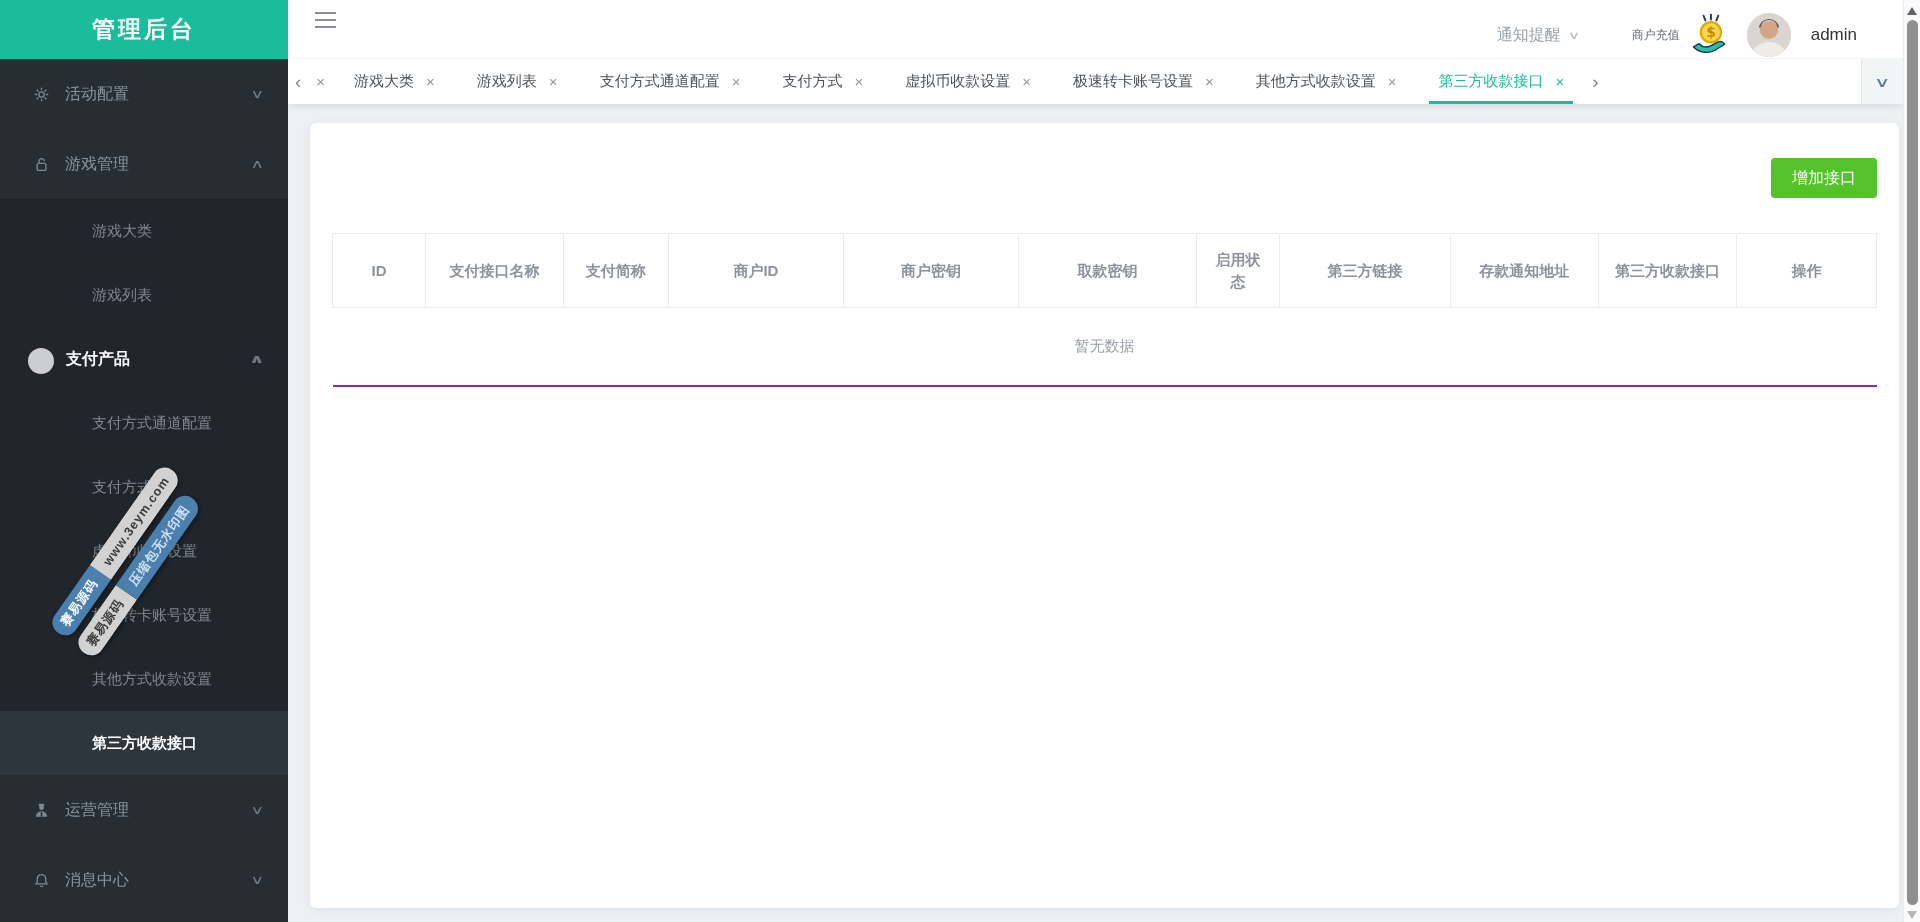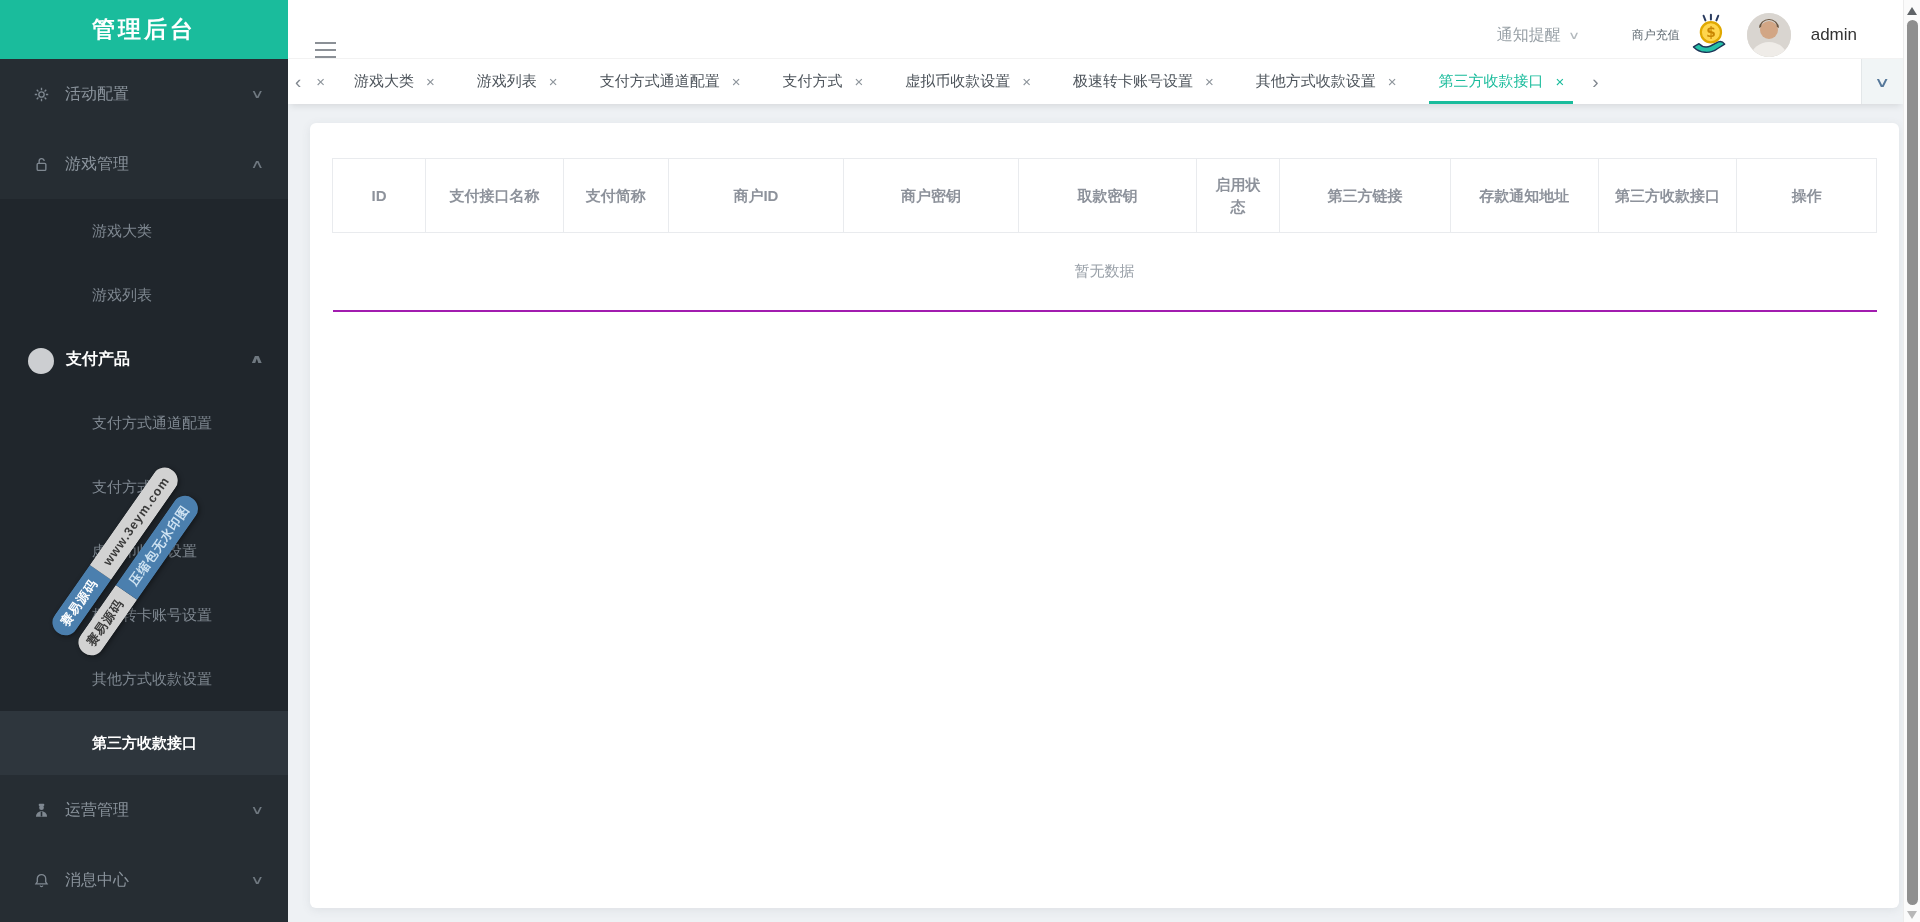--- a/index.html
+++ b/index.html
@@ -15,22 +15,22 @@
   .nav-item.l1 { height:70px; padding:0 26px 0 30px; font-size:16px; }
   .nav-item.l2, .nav-item.l3 { height:64px; padding-left:92px; font-size:15px; background:#20262c; color:#7e8790; }
   .nav-item.group { padding-left:66px; padding-right:26px; color:#fff; font-weight:bold; font-size:16px; }
   .nav-item.active { background:#2e363d; color:#fff; font-weight:bold; }
   .nav-icon { width:22px; height:22px; margin-right:13px; display:flex; align-items:center; justify-content:center; }
   .nav-icon svg { width:19px; height:19px; }
   .chev { margin-left:auto; font-size:12px; color:#6f7880; transform:scaleX(1.6); }
 
   
   .main { flex:1; display:flex; flex-direction:column; min-width:0; padding-right:17px; }
-  .topbar { height:59px; background:#fff; display:flex; align-items:flex-end;
-            padding:4px 46px 0 27px; border-bottom:1px solid #f2f2f2; position:relative; z-index:3; }
+  .topbar { height:59px; background:#fff; display:flex; align-items:flex-start;
+            padding:12px 46px 0 27px; border-bottom:1px solid #f2f2f2; position:relative; z-index:3; }
   .hamburger { display:inline-flex; flex-direction:column; gap:5px; cursor:pointer; }
   .hamburger i { display:block; width:21px; height:2px; background:#8b9096; }
   .topbar-right { margin-left:auto; display:flex; align-items:center; }
   .notify { display:flex; align-items:center; color:#99a1a7; font-size:16px; cursor:pointer; }
   .notify .chev-s { margin-left:9px; font-size:11px; color:#b3b9bd; transform:scaleX(1.5); }
   .recharge { margin-left:54px; color:#5f6a72; font-size:12px; cursor:pointer; }
   .coin-icon { width:44px; height:46px; margin-left:8px; cursor:pointer; }
   .avatar { width:44px; height:44px; border-radius:50%; overflow:hidden; margin-left:15px;
             background:#e3e1de; display:inline-block; cursor:pointer; }
   .username { margin-left:20px; color:#333; font-size:17px; cursor:pointer; }
@@ -245,20 +245,23 @@
           </div>
         </div>
       <span class="tab-arrow">›</span>
       <span class="tab-dropdown">
           <span>∨</span>
         </span>
     </div>
 
     <div class="content">
       <div class="card">
+        <div class="btn-row">
+          <button class="add-btn">增加接口</button>
+        </div>
         <table>
           <colgroup id="table-cols">
               <col style="width: 92px;">
               <col style="width: 136px;">
               <col style="width: 104px;">
               <col style="width: 173px;">
               <col style="width: 173px;">
               <col style="width: 176px;">
               <col style="width: 82px;">
               <col style="width: 169px;">

